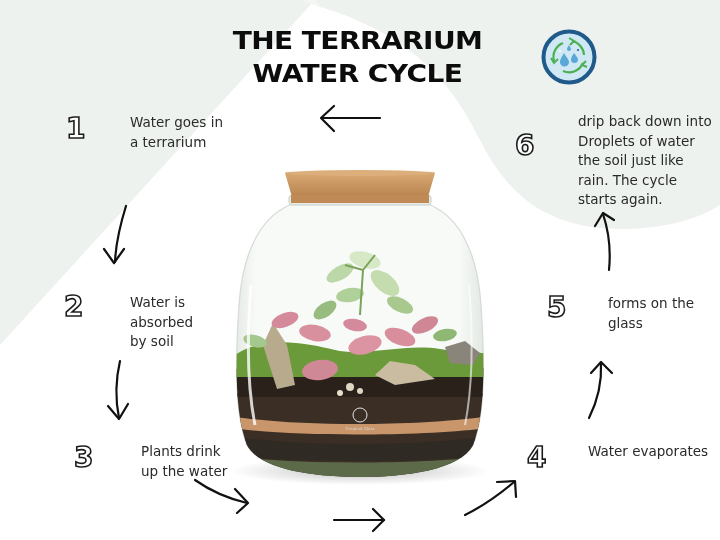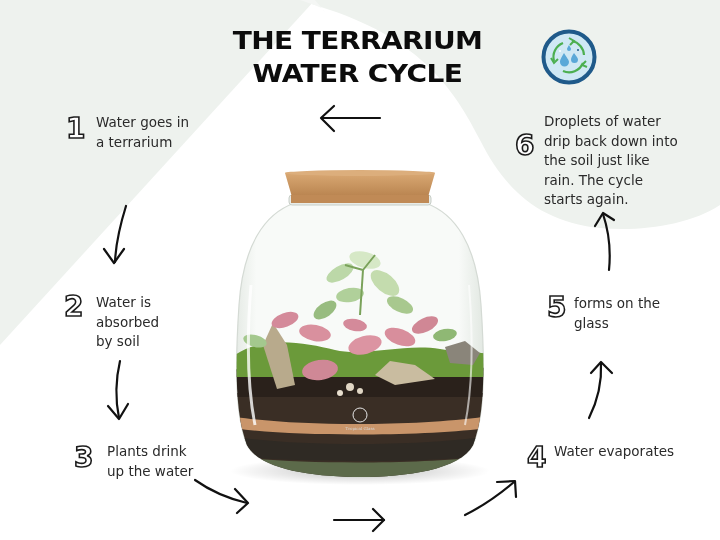--- a/index.html
+++ b/index.html
@@ -20,21 +20,21 @@
 
     .step { position: absolute; }
     .step .num {
       position: absolute; font-family: "DejaVu Sans", sans-serif; font-size: 28px; font-weight: 700;
       color: #ffffff; -webkit-text-stroke: 1.6px #1a1a1a; line-height: 28px;
     }
     .step .text {
       position: absolute; font-family: "DejaVu Sans", sans-serif; font-size: 13.5px;
       line-height: 19.5px; color: #2a2a2a; white-space: nowrap;
     }
-    .step .text span { display: block; }
+    .step .text span { display: block; margin-left: 34px; }
 
     #step1 { left: 66px; top: 113px; }
     #step1 .num { left: 0; top: 2px; }
     #step1 .text { left: 30px; top: 0; }
 
     #step2 { left: 64px; top: 293px; }
     #step2 .num { left: 0; top: 0; }
     #step2 .text { left: 32px; top: 0; }
 
     #step3 { left: 74px; top: 442px; }
@@ -129,22 +129,22 @@
   <div class="num">5</div>
   <div class="text">
     <span>forms on the</span>
     <span>glass</span>
   </div>
 </div>
 
 <div class="step" id="step6">
   <div class="num">6</div>
   <div class="text">
+    <span>drip back down into</span>
     <span>Droplets of water</span>
-    <span>drip back down into</span>
     <span>the soil just like</span>
     <span>rain. The cycle</span>
     <span>starts again.</span>
   </div>
 </div>
 
 <svg class="arrows" viewBox="0 0 720 540" fill="none" stroke="#111" stroke-width="2.2" stroke-linecap="round" stroke-linejoin="round">
 
   <g>
     <path d="M380,118 L322,118"></path>

